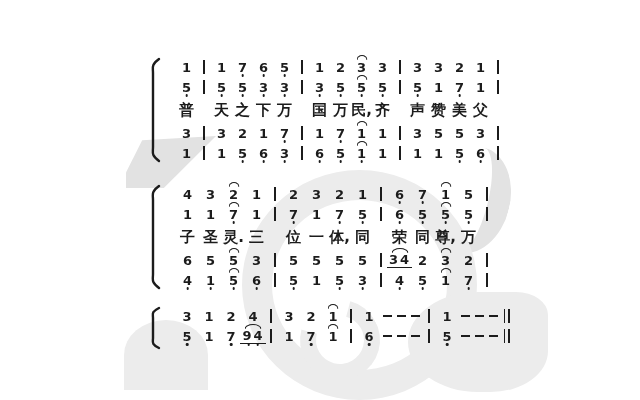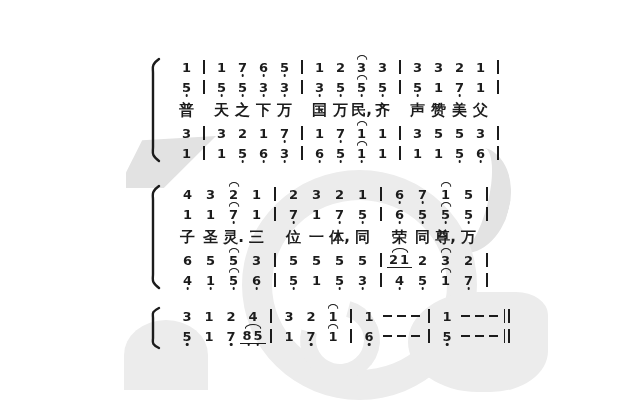--- a/index.html
+++ b/index.html
@@ -492,21 +492,21 @@
             <span class="num">5</span>
           </span>
           <span class="cell c-note">
             <span class="num">5</span>
           </span>
           <span class="cell c-bar">
             <span class="barline"></span>
           </span>
           <span class="cell c-note">
             <span class="arc wide"></span>
-            <span class="num beam">21</span>
+            <span class="num beam">34</span>
           </span>
           <span class="cell c-note">
             <span class="num">2</span>
           </span>
           <span class="cell c-note">
             <span class="arc"></span>
             <span class="num">3</span>
           </span>
           <span class="cell c-note">
             <span class="num">2</span>
@@ -650,21 +650,21 @@
           </span>
           <span class="cell c-note">
             <span class="num">1</span>
           </span>
           <span class="cell c-note">
             <span class="num">7</span>
             <span class="dot"></span>
           </span>
           <span class="cell c-note">
             <span class="arc wide"></span>
-            <span class="num beam">85</span>
+            <span class="num beam">94</span>
             <span class="dot d1"></span>
             <span class="dot d2"></span>
           </span>
           <span class="cell c-bar">
             <span class="barline"></span>
           </span>
           <span class="cell c-note">
             <span class="num">1</span>
           </span>
           <span class="cell c-note">

